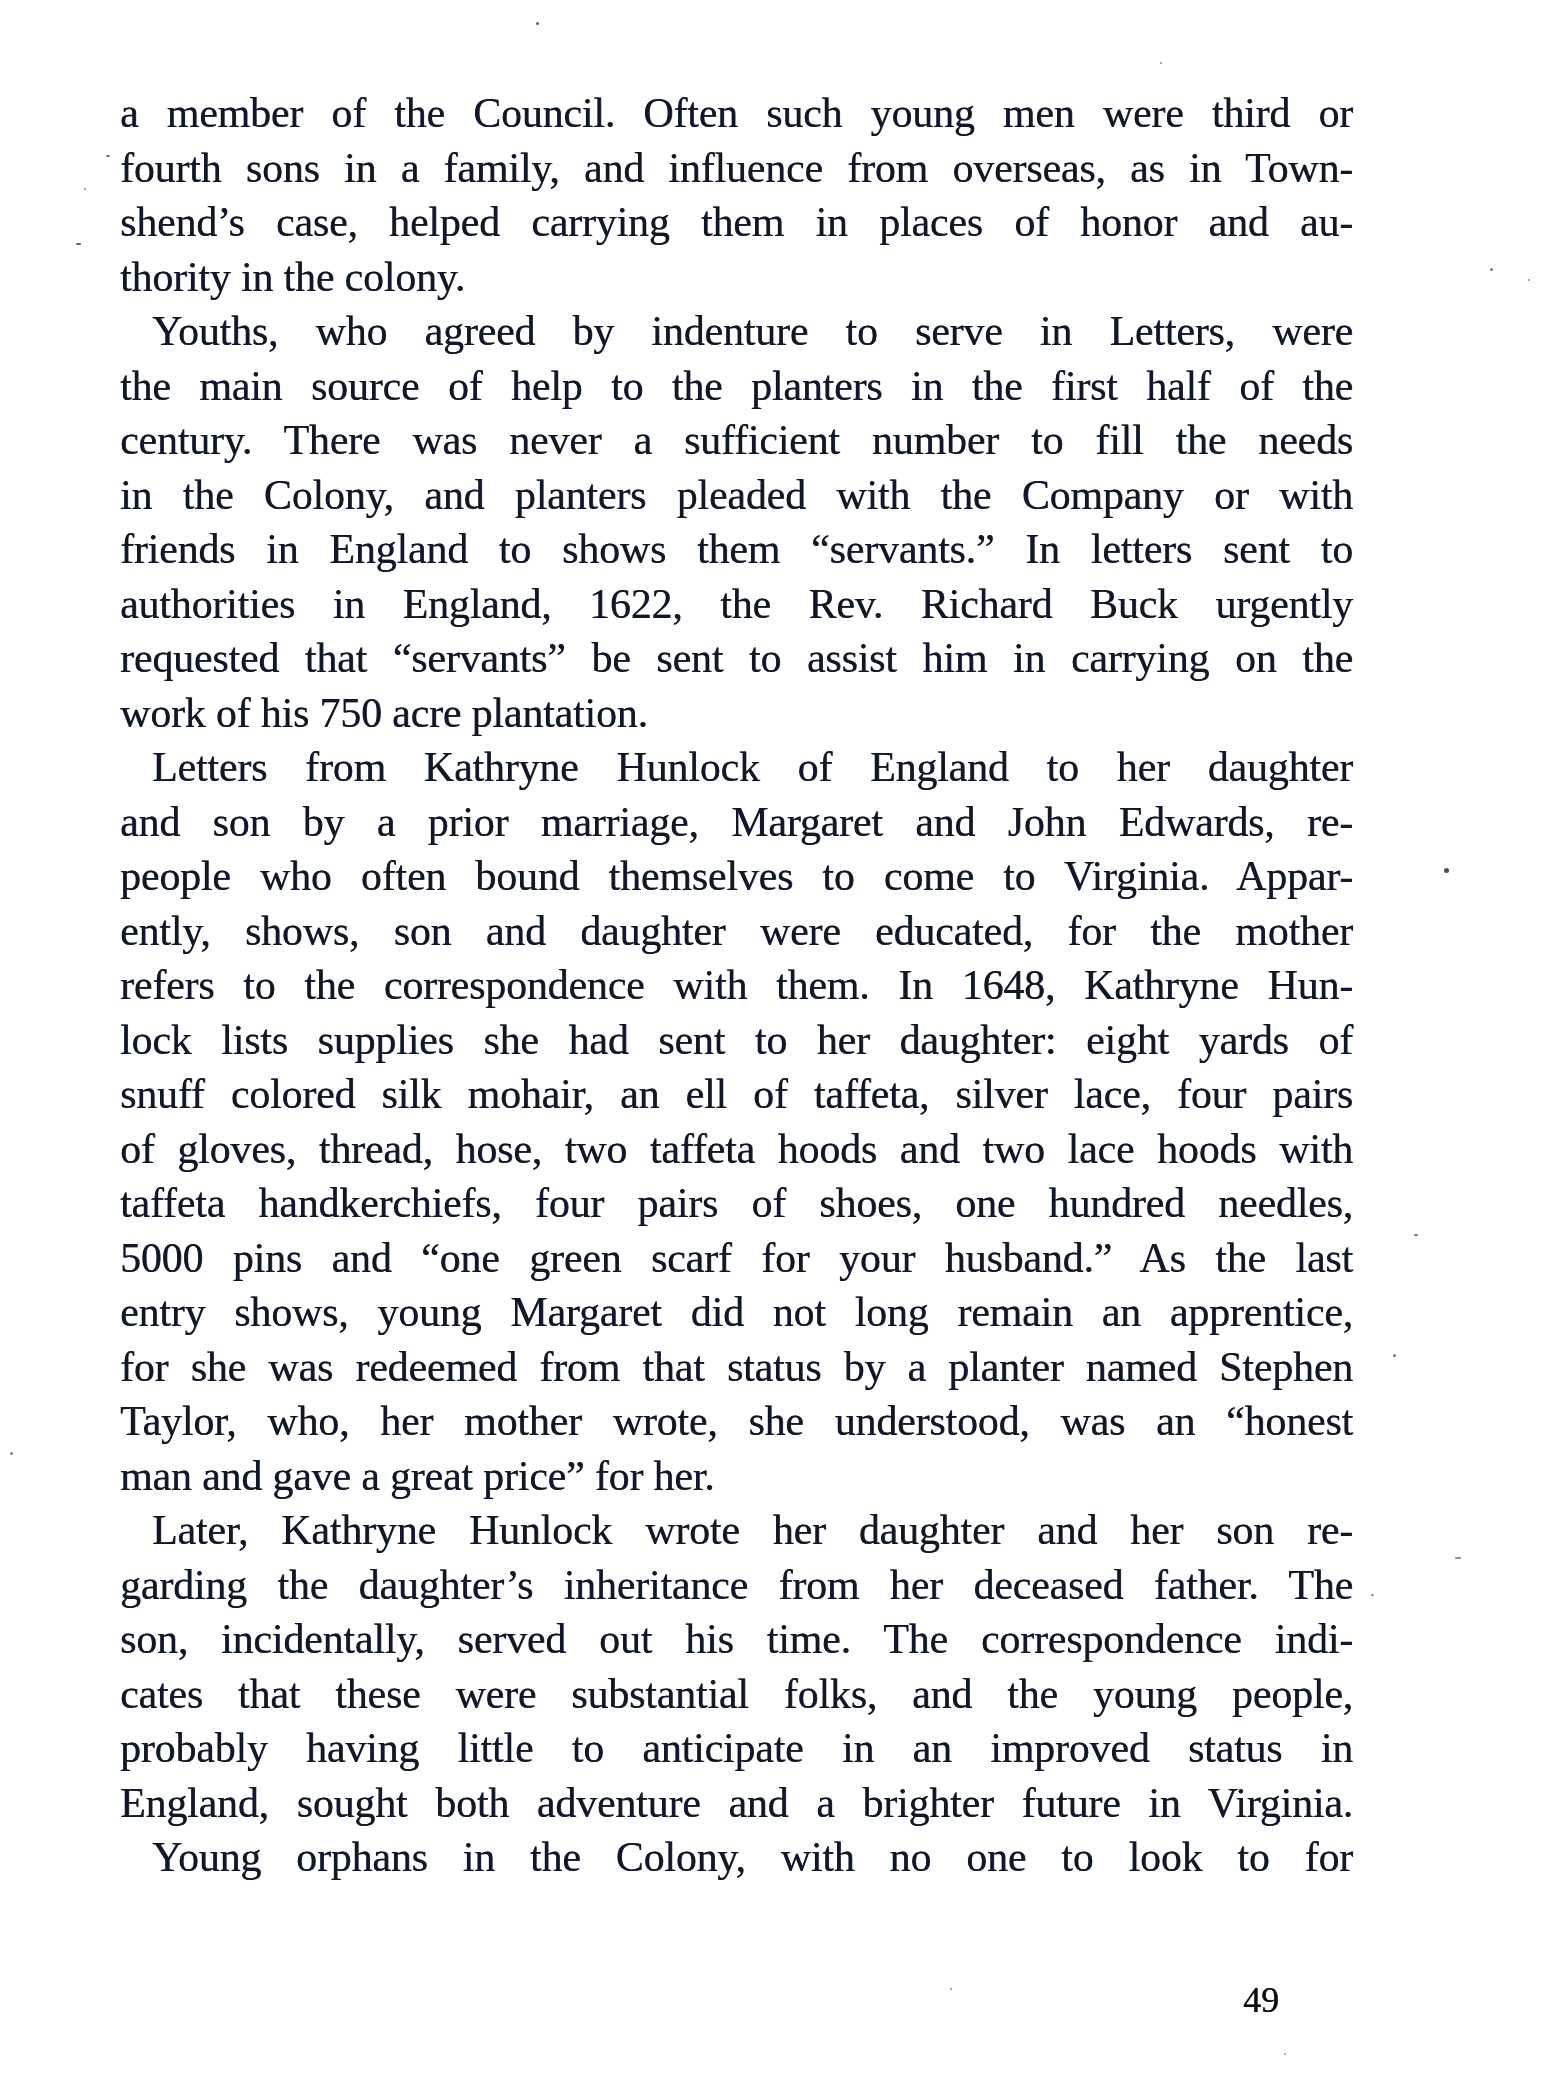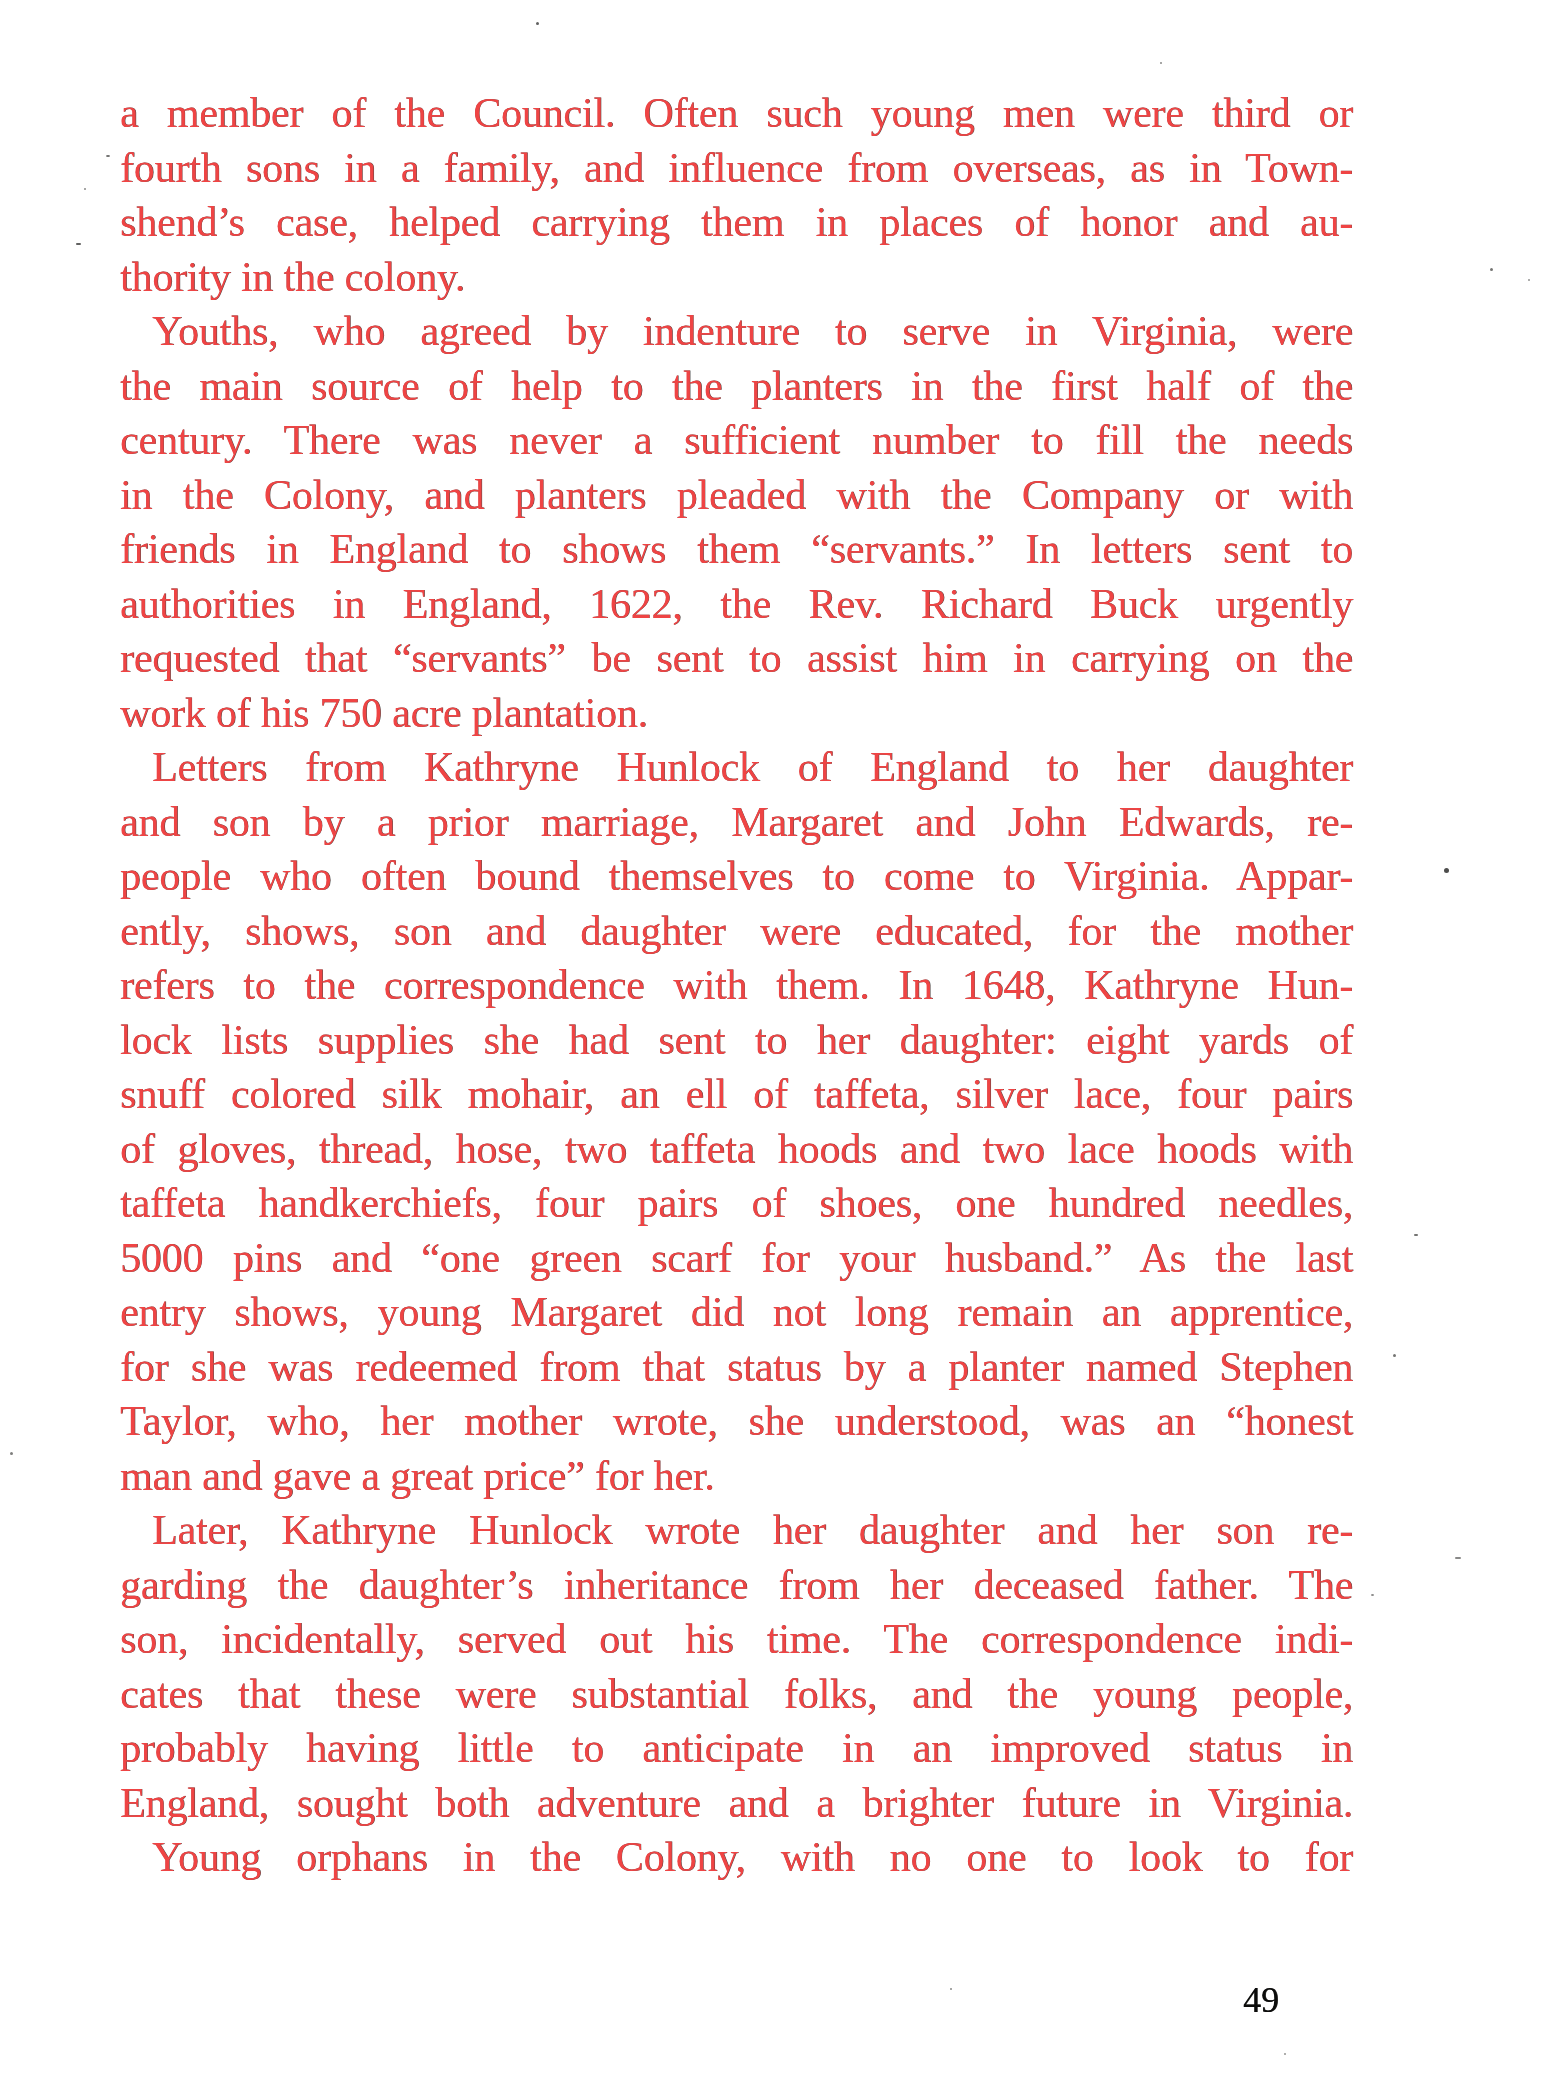--- a/index.html
+++ b/index.html
@@ -12,21 +12,21 @@
     height: 2081px;
     position: relative;
     overflow: hidden;
     font-family: "Liberation Serif", serif;
   }
   .page-text {
     position: absolute;
     left: 120px;
     top: 86px;
     width: 1233px;
-    color: #ef4444;
+    color: #0f172a;
     font-size: 42px;
     line-height: 54.5px;
     letter-spacing: -0.2px;
     text-shadow: 0.4px 0.3px 0.5px rgba(12,12,10,0.75);
   }
   .line {
     text-align: justify;
     text-align-last: justify;
     text-justify: inter-word;
   }
@@ -55,21 +55,21 @@
 </head>
 <body>
 
 <main class="page-text">
 
   <div class="line">a member of the Council. Often such young men were third or</div>
   <div class="line">fourth sons in a family, and influence from overseas, as in Town-</div>
   <div class="line">shend’s case, helped carrying them in places of honor and au-</div>
   <div class="line pend">thority in the colony.</div>
 
-  <div class="line ind">Youths, who agreed by indenture to serve in Virginia, were</div>
+  <div class="line ind">Youths, who agreed by indenture to serve in Letters, were</div>
   <div class="line">the main source of help to the planters in the first half of the</div>
   <div class="line">century. There was never a sufficient number to fill the needs</div>
   <div class="line">in the Colony, and planters pleaded with the Company or with</div>
   <div class="line">friends in England to shows them “servants.” In letters sent to</div>
   <div class="line">authorities in England, 1622, the Rev. Richard Buck urgently</div>
   <div class="line">requested that “servants” be sent to assist him in carrying on the</div>
   <div class="line pend">work of his 750 acre plantation.</div>
 
   <div class="line ind">Letters from Kathryne Hunlock of England to her daughter</div>
   <div class="line">and son by a prior marriage, Margaret and John Edwards, re-</div>

